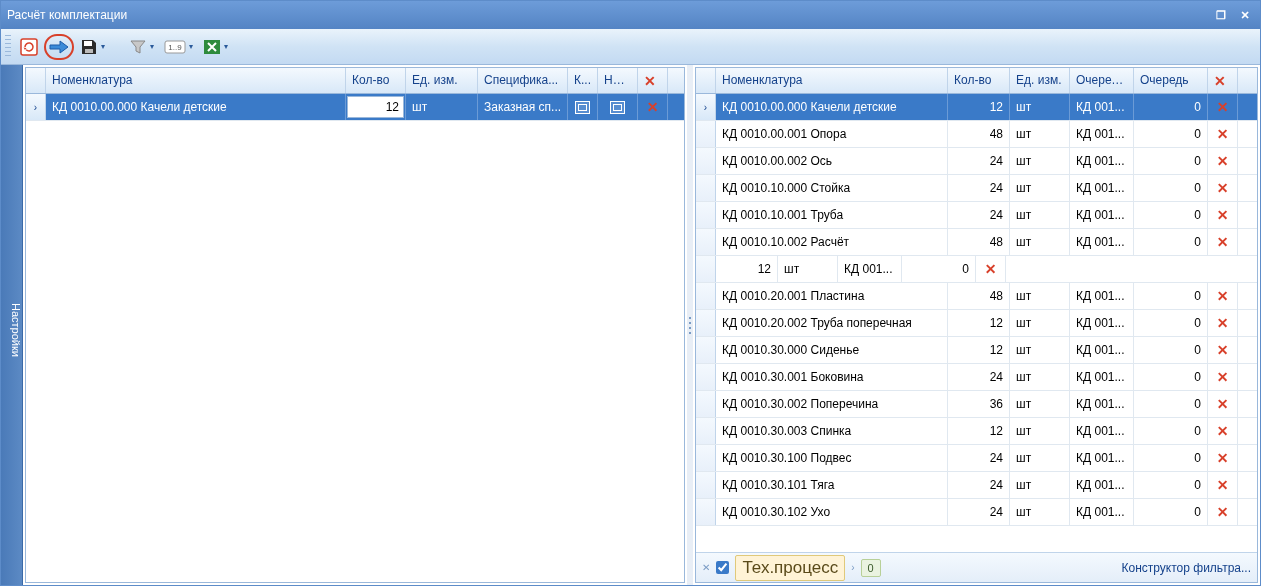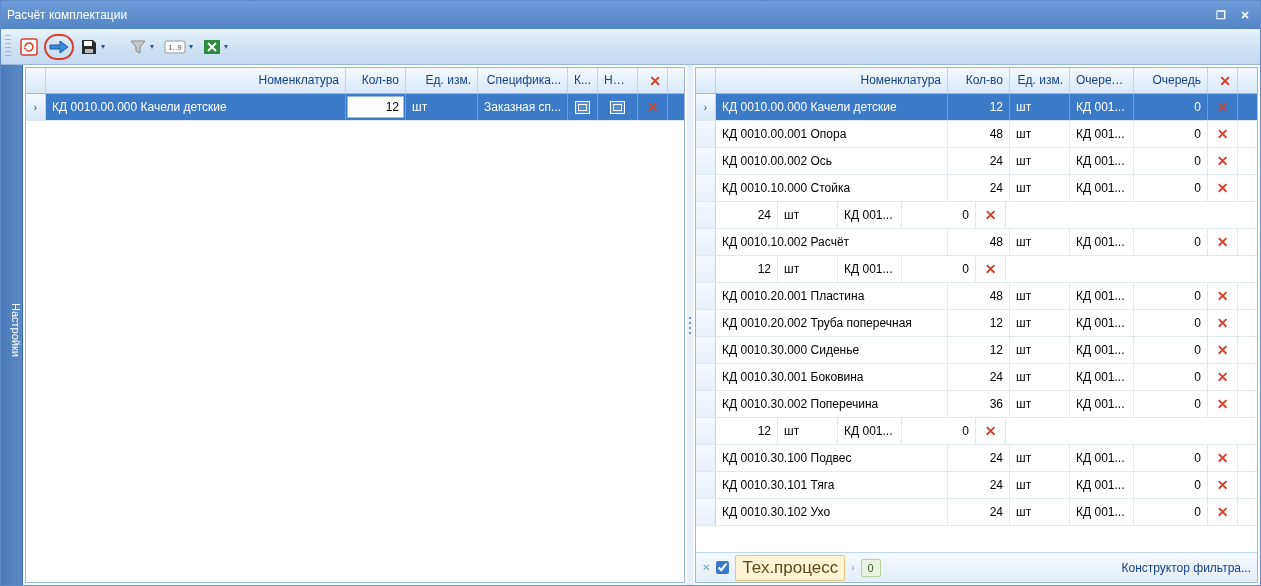--- a/index.html
+++ b/index.html
@@ -112,21 +112,20 @@
     gap: 3px;
     cursor: col-resize;
   }
   .splitter .dot { width: 2px; height: 2px; background: #7a9bc4; }
   .grid-header {
     display: flex;
     background: linear-gradient(to bottom, #f4f9fe 0%, #d8e8f8 100%);
     border-bottom: 1px solid #9ab8db;
     height: 26px;
     flex-shrink: 0;
-    text-align: right;
   }
   .grid-header .hcell {
     border-right: 1px solid #c0d4ea;
     padding: 5px 6px;
     color: #15428b;
     font-size: 12px;
     overflow: hidden;
     white-space: nowrap;
     text-overflow: ellipsis;
     cursor: pointer;
@@ -402,20 +401,21 @@
             <div class="gcell c1 num">24</div>
             <div class="gcell c2">шт</div>
             <div class="gcell c3">КД 001...</div>
             <div class="gcell c4 num">0</div>
             <div class="gcell c5 center">
               <span class="del-x">✕</span>
             </div>
           </div>
           <div class="grid-row">
             <div class="row-indicator"></div>
+            <div class="gcell c0">КД 0010.10.001 Труба</div>
             <div class="gcell c1 num">24</div>
             <div class="gcell c2">шт</div>
             <div class="gcell c3">КД 001...</div>
             <div class="gcell c4 num">0</div>
             <div class="gcell c5 center">
               <span class="del-x">✕</span>
             </div>
           </div>
           <div class="grid-row">
             <div class="row-indicator"></div>
@@ -488,20 +488,21 @@
             <div class="gcell c1 num">36</div>
             <div class="gcell c2">шт</div>
             <div class="gcell c3">КД 001...</div>
             <div class="gcell c4 num">0</div>
             <div class="gcell c5 center">
               <span class="del-x">✕</span>
             </div>
           </div>
           <div class="grid-row">
             <div class="row-indicator"></div>
+            <div class="gcell c0">КД 0010.30.003 Спинка</div>
             <div class="gcell c1 num">12</div>
             <div class="gcell c2">шт</div>
             <div class="gcell c3">КД 001...</div>
             <div class="gcell c4 num">0</div>
             <div class="gcell c5 center">
               <span class="del-x">✕</span>
             </div>
           </div>
           <div class="grid-row">
             <div class="row-indicator"></div>

